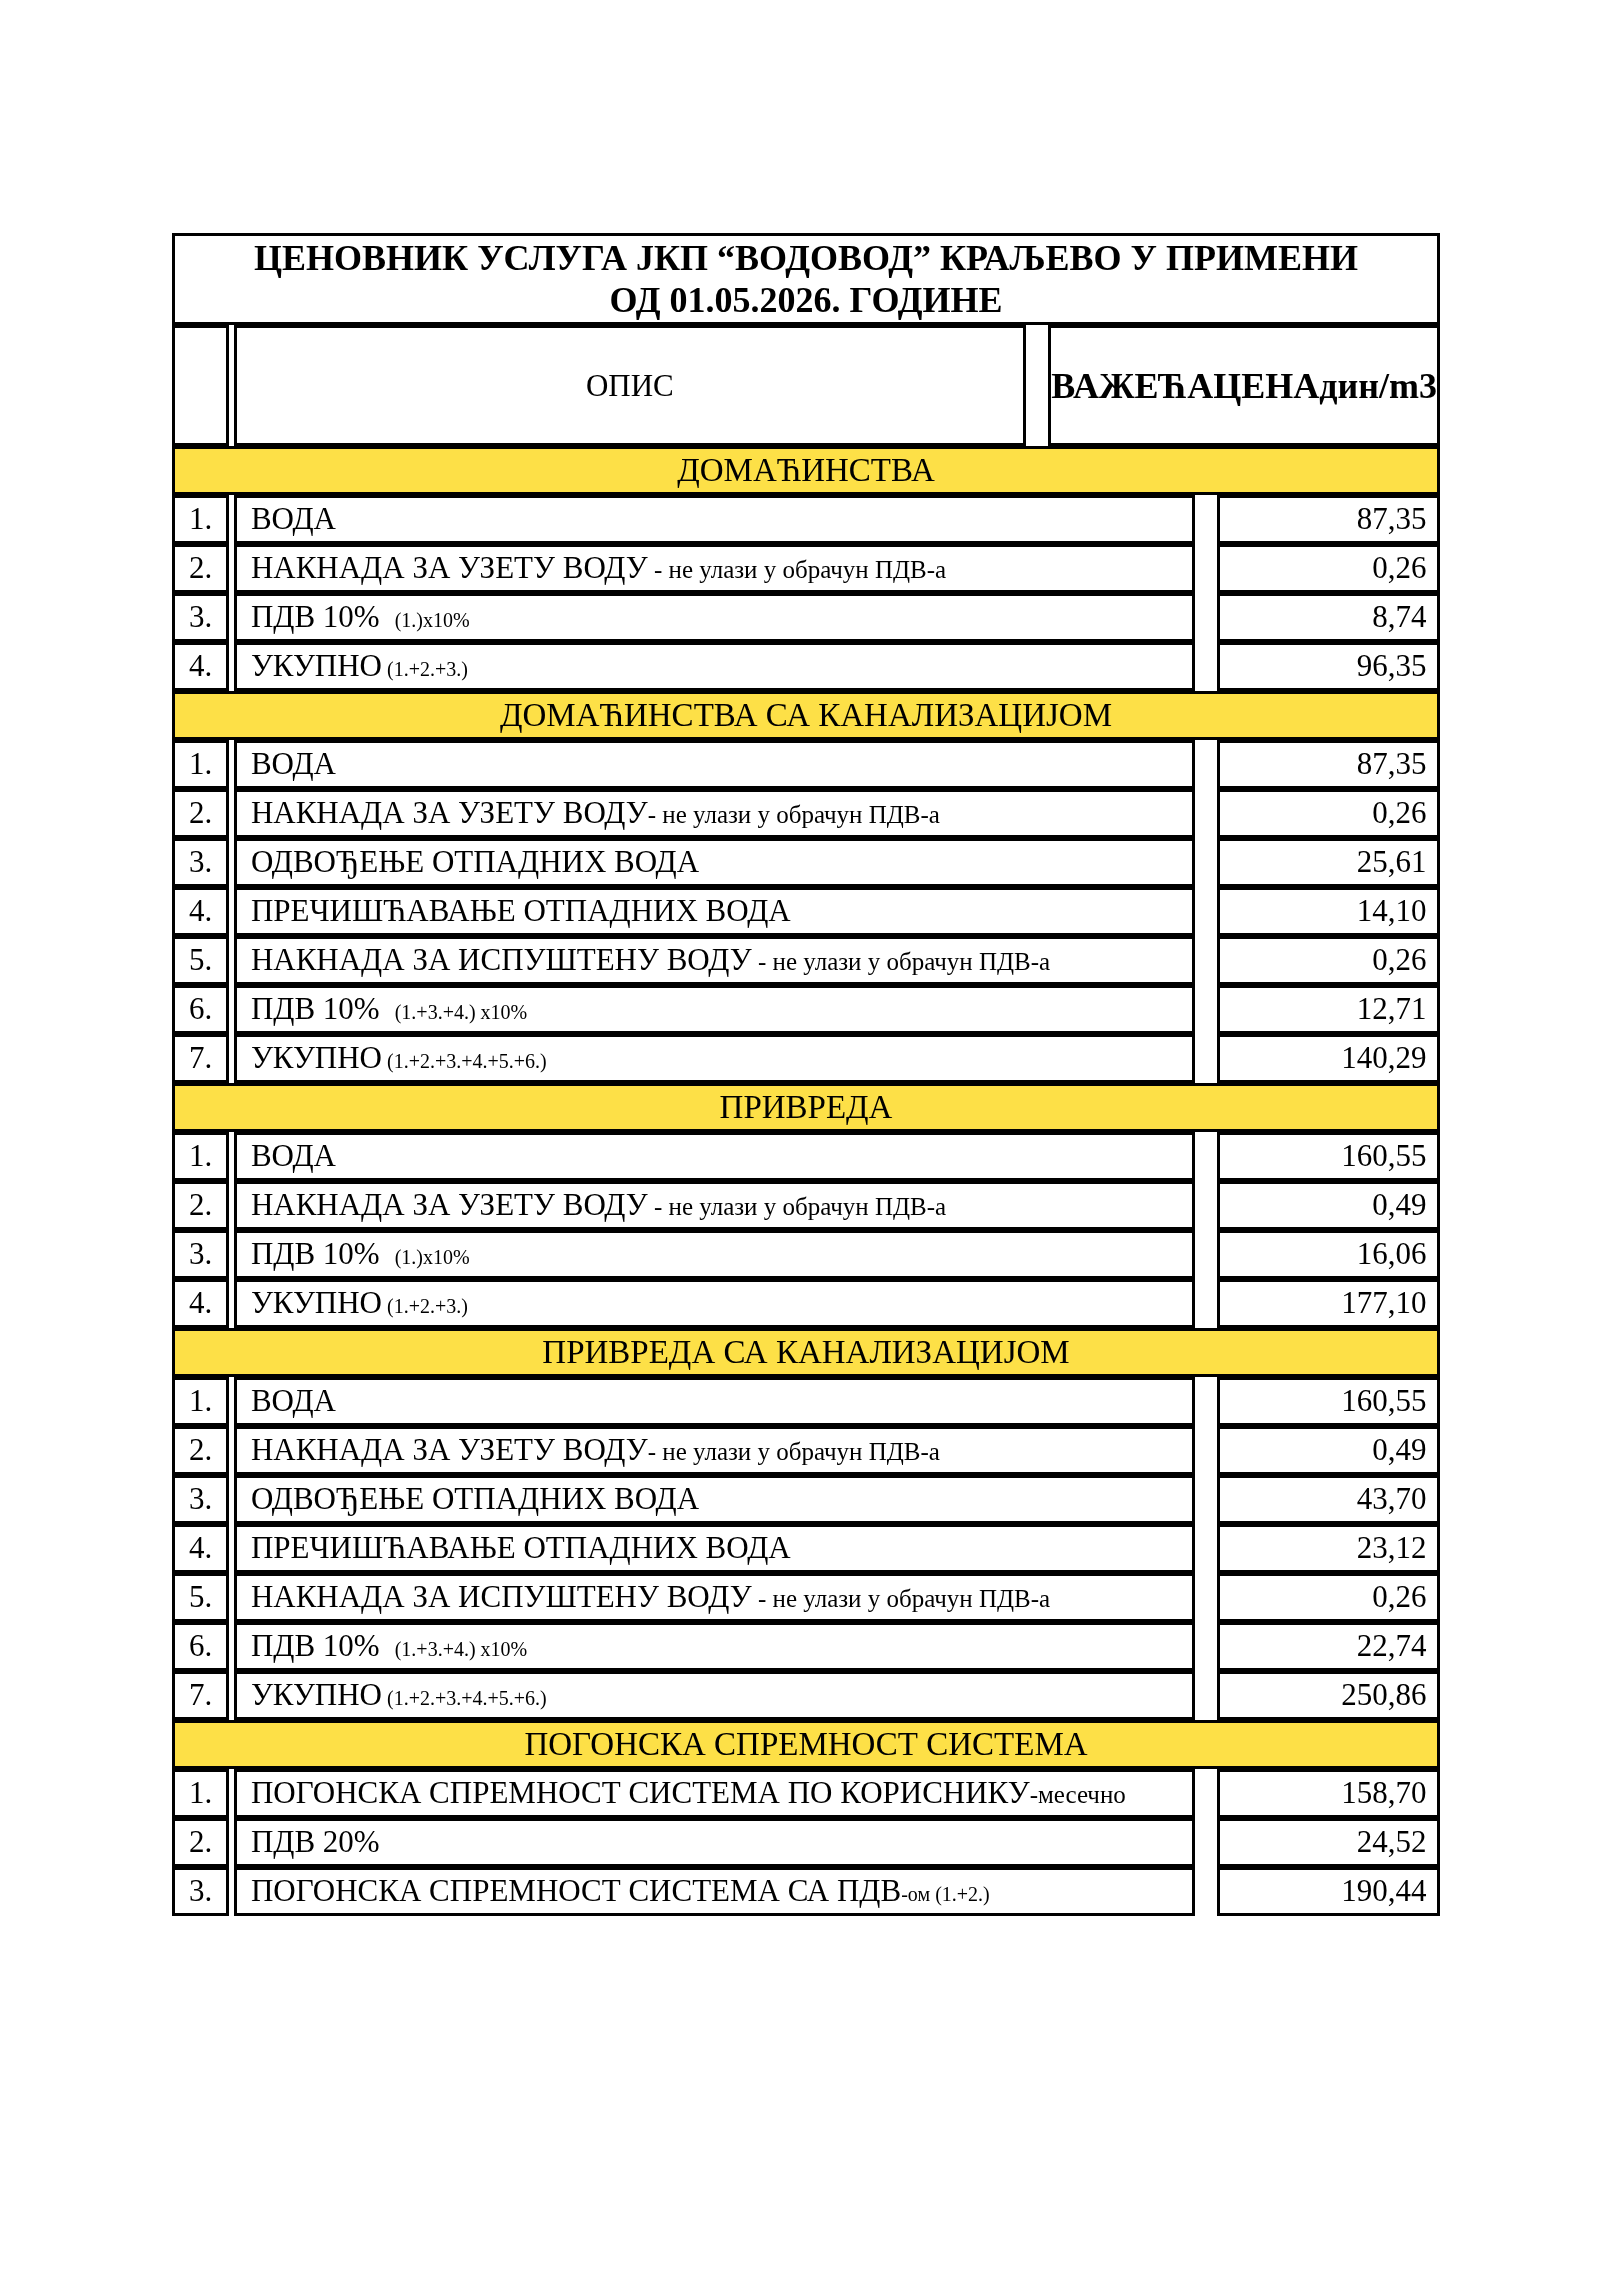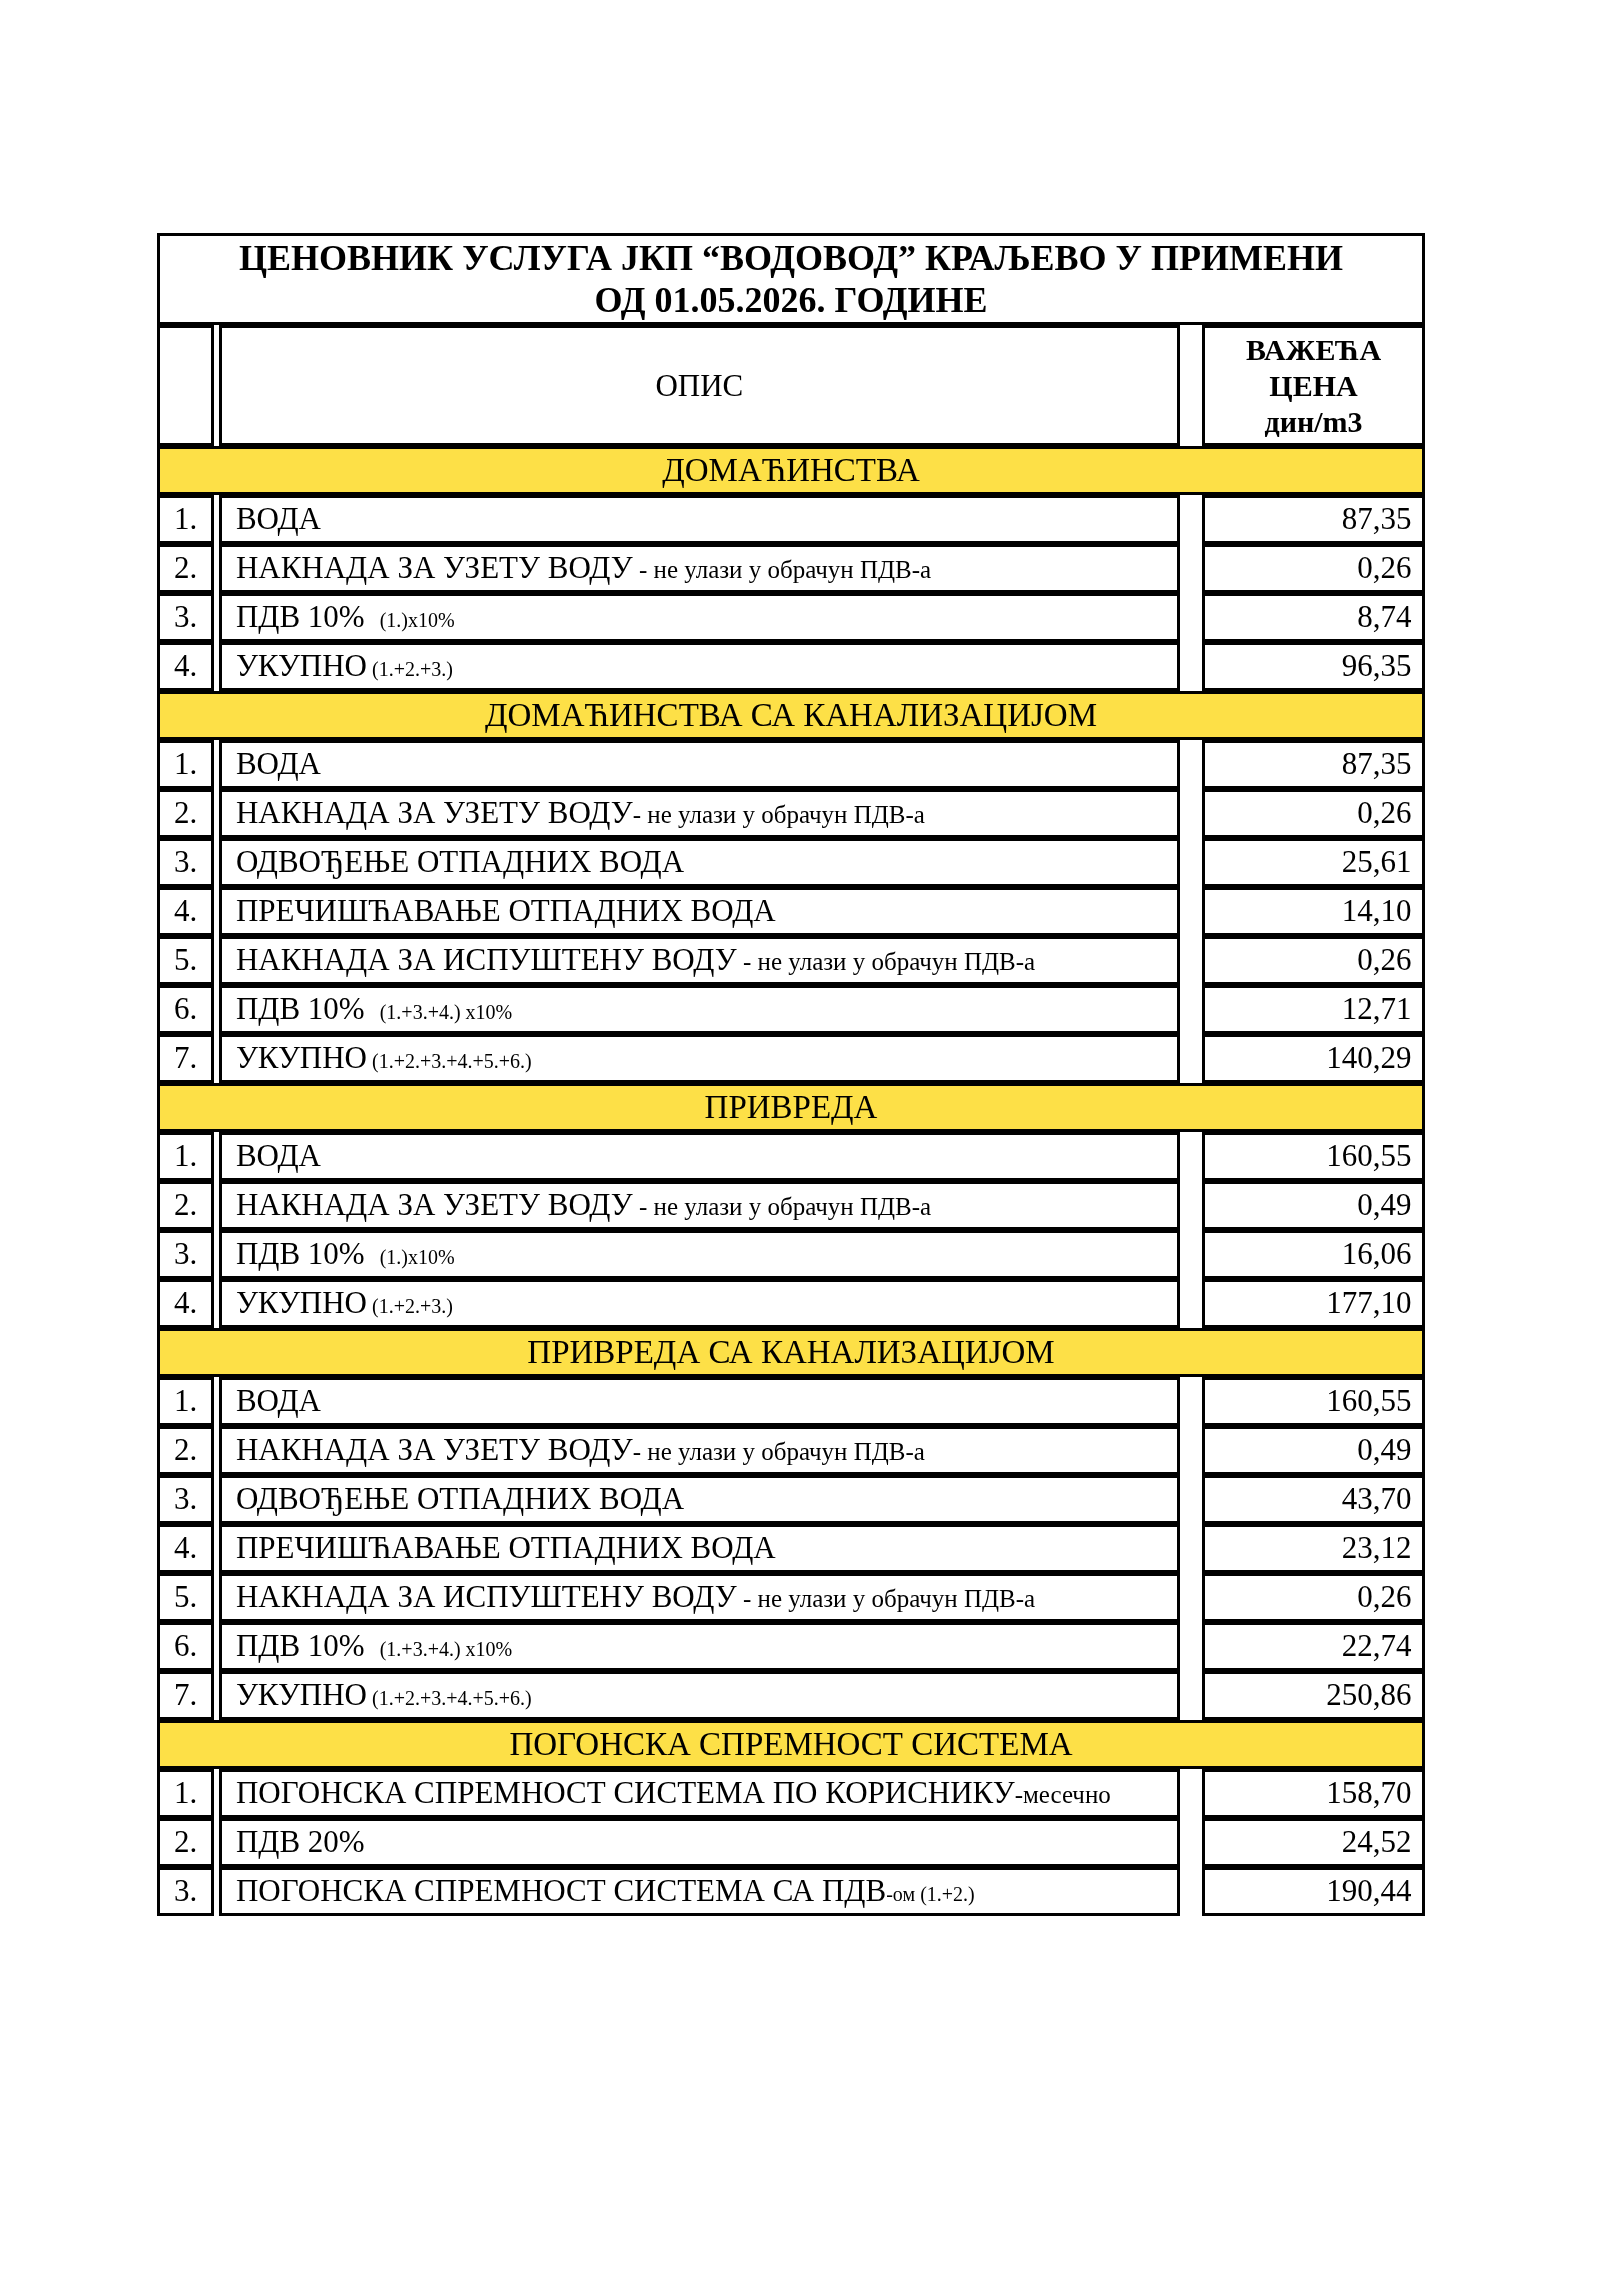--- a/index.html
+++ b/index.html
@@ -1,21 +1,21 @@
 <!DOCTYPE html>
 <html style="font-size:10.4px"><head>
 <meta charset="utf-8">
 <style>
   * { margin:0; padding:0; box-sizing:border-box; }
   html,body { background:#ffffff; }
   .page {
     position:relative; width:1616px; height:2284px; background:#ffffff;
     font-family:"Liberation Serif","DejaVu Serif",serif; color:#000000; overflow:hidden;
   }
-  .pricelist { position:absolute; left:157px; top:233px; width:1268px; }
+  .pricelist { position:absolute; left:172px; top:233px; width:1268px; }
 
   .title-box {
     width:100%; height:92px; border:3.3px solid #000;
     display:flex; flex-direction:column; align-items:center; justify-content:center;
     text-align:center; font-weight:bold; font-size:36px; line-height:42px;
   }
 
   .trow { display:flex; width:100%; }
 
   .cell-num {
@@ -30,22 +30,22 @@
     flex:0 0 223px; border:3.3px solid #000;
     font-size:31px; text-align:right; padding-right:10.4px; line-height:41px;
   }
 
   .header-row { height:121px; }
   .header-row .cell-num { line-height:115px; }
   .header-row .cell-desc {
     display:flex; align-items:center; justify-content:center; padding-left:0; line-height:normal;
   }
   .header-row .cell-price {
-    display:flex; flex-direction:column; align-items:center; justify-content:center;
-    text-align:center; padding-right:0; font-weight:bold; font-size:30px; line-height:36px;
+    display:flex; flex-direction:row; align-items:center; justify-content:center;
+    text-align:center; padding-right:0; font-weight:bold; font-size:36px; line-height:36px;
   }
 
   .section-row {
     height:49px; border:3.3px solid #000; background:#fde047;
     display:flex; align-items:center; justify-content:center; text-align:center; font-size:33px;
   }
   .data-row { height:49px; }
 
   .small   { font-size:25px; white-space:pre; }
   .small.f { font-size:20px; white-space:pre; }

